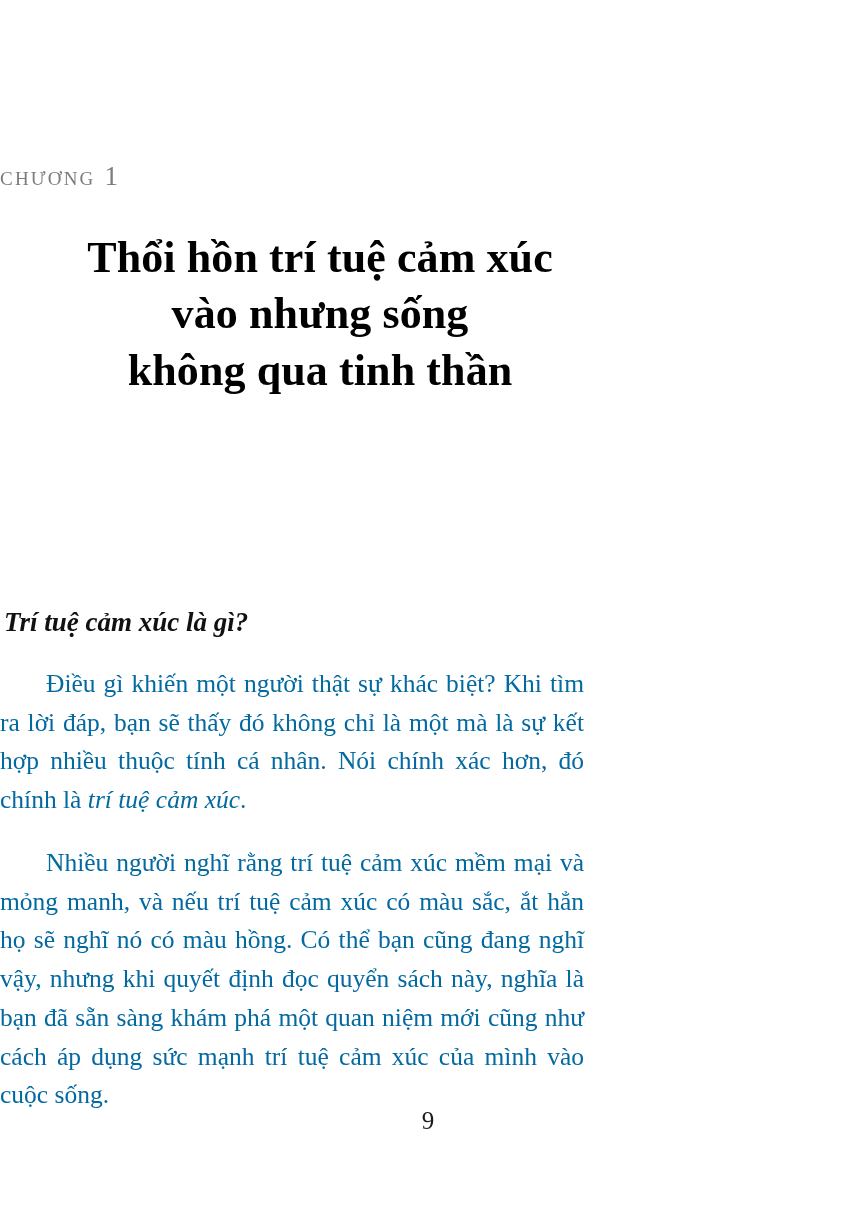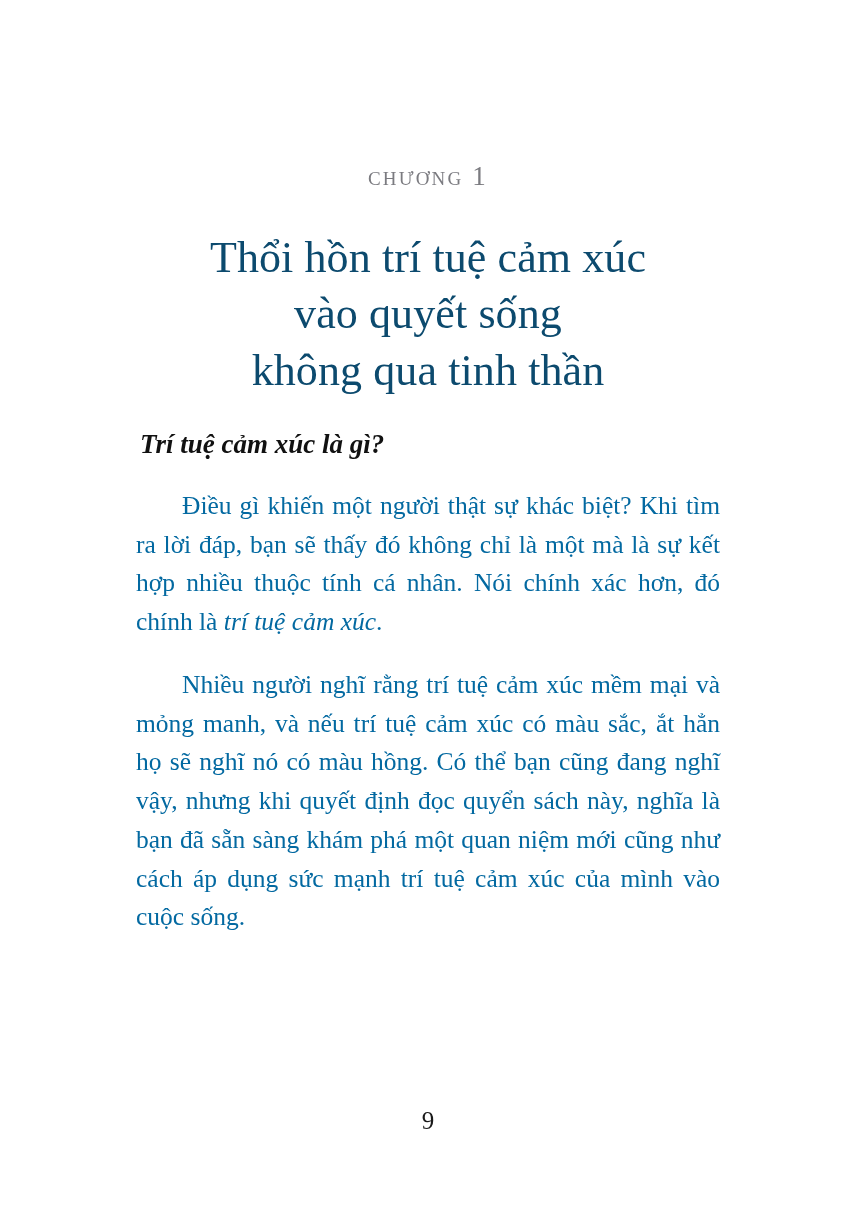--- a/index.html
+++ b/index.html
@@ -14,21 +14,21 @@
     font-family: "Liberation Serif", "DejaVu Serif", serif;
     color: #161616;
     overflow: hidden;
   }
 
   .page {
     position: absolute;
     inset: 0;
     display: flex;
     flex-direction: column;
-    align-items: center;
+    align-items: flex-start;
   }
 
   
   .chapter-label {
     margin-top: 163px;
     font-family: "Liberation Serif", "DejaVu Serif", serif;
     font-size: 27px;
     letter-spacing: 2.2px;
     color: #7b7b80;
     font-variant: small-caps;
@@ -38,32 +38,33 @@
   .chapter-label::first-letter {
     font-size: 27px;
   }
 
   
   .chapter-title {
     margin-top: 40px;
     width: 640px;
     text-align: center;
     font-size: 44px;
-    font-weight: normal;
+    font-weight: bold;
     line-height: 1.28;
-    color: #0c4a6e;
+    color: #000000;
     letter-spacing: 0.1px;
   }
   .chapter-title .tl {
     display: block;
     white-space: nowrap;
   }
 
   
   .body-block {
+    margin-top: 178px;
     width: 584px;
     font-family: Liberation Serif, serif;
   }
 
   .section-heading {
     font-size: 27px;
     font-weight: bold;
     font-style: italic;
     color: #111111;
     margin: 0 0 26px 0;
@@ -97,21 +98,21 @@
 </style>
 </head>
 <body>
 
 <div class="page">
 
   <div class="chapter-label">Chương 1</div>
 
   <h1 class="chapter-title">
     <span class="tl">Thổi hồn trí tuệ cảm xúc</span>
-    <span class="tl">vào quyết sống</span>
+    <span class="tl">vào nhưng sống</span>
     <span class="tl">không qua tinh thần</span>
   </h1>
 
   <div class="body-block">
 
     <h2 class="section-heading">Trí tuệ cảm xúc là gì?</h2>
 
     <p class="para"><span>Điều gì khiến một người thật sự khác biệt? Khi tìm ra lời đáp, bạn sẽ thấy đó không chỉ là một mà là sự kết hợp nhiều thuộc tính cá nhân. Nói chính xác hơn, đó chính là </span><span class="em">trí tuệ cảm xúc</span><span>.</span></p>
 
     <p class="para"><span>Nhiều người nghĩ rằng trí tuệ cảm xúc mềm mại và mỏng manh, và nếu trí tuệ cảm xúc có màu sắc, ắt hẳn họ sẽ nghĩ nó có màu hồng. Có thể bạn cũng đang nghĩ vậy, nhưng khi quyết định đọc quyển sách này, nghĩa là bạn đã sẵn sàng khám phá một quan niệm mới cũng như cách áp dụng sức mạnh trí tuệ cảm xúc của mình vào cuộc sống.</span></p>

